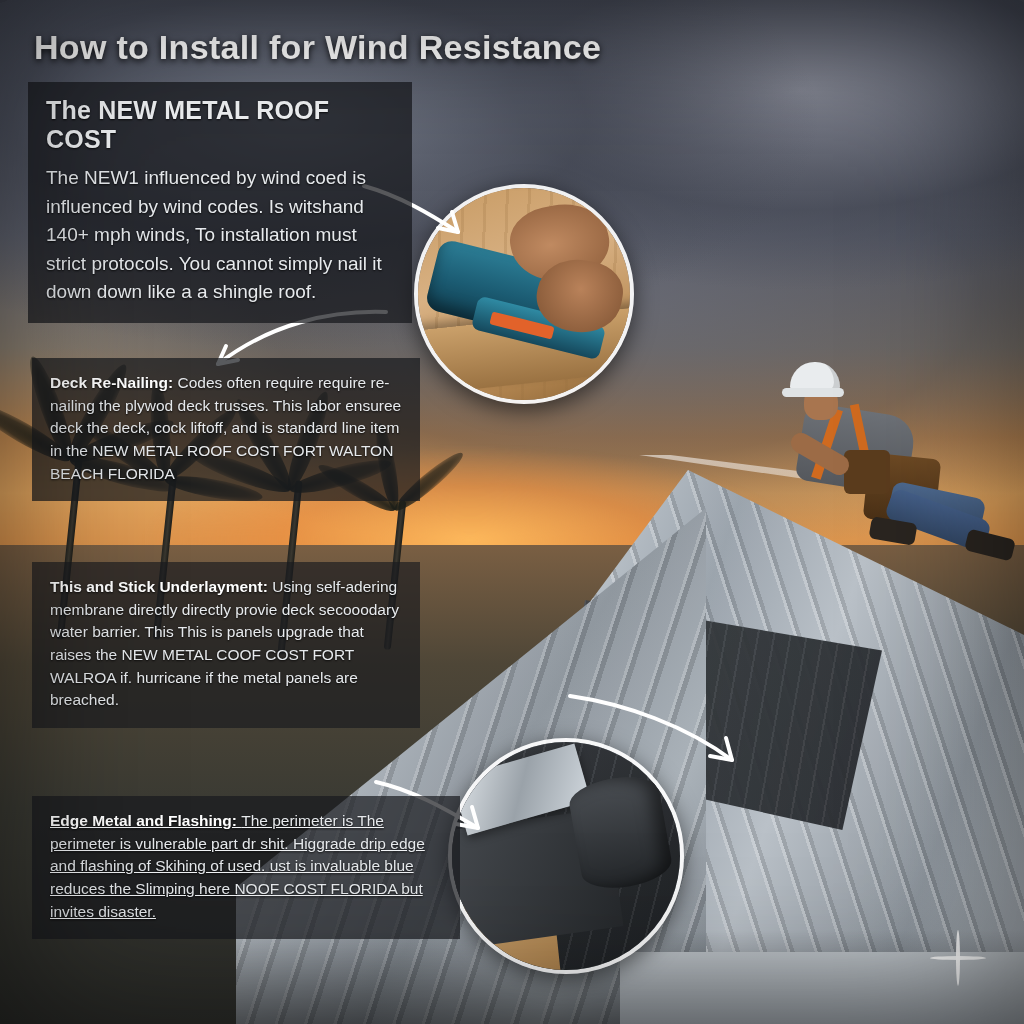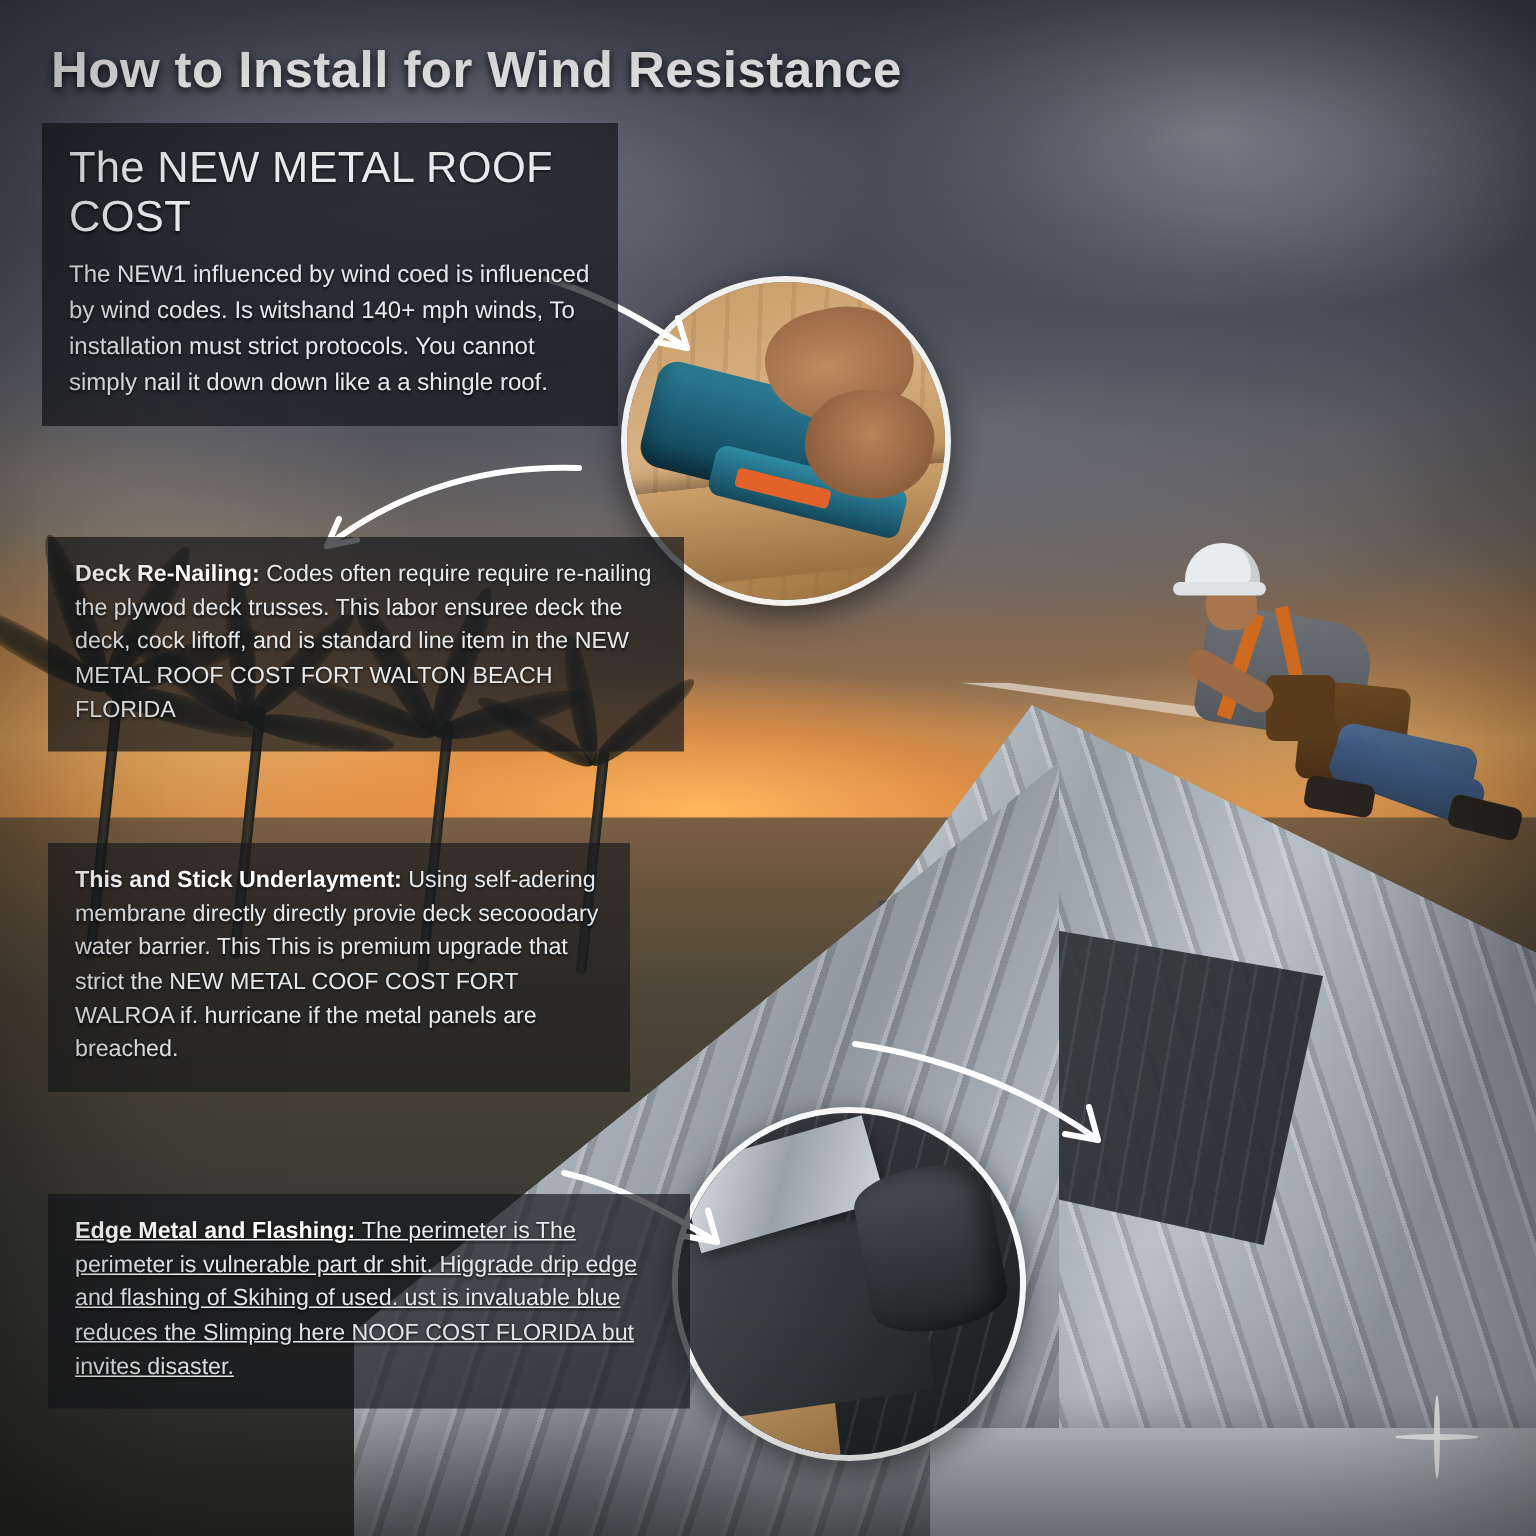--- a/index.html
+++ b/index.html
@@ -219,47 +219,47 @@
   .panel {
     position: absolute;
     background: rgba(22,24,28,0.72);
     color: #f2f4f6;
     padding: 14px 18px 16px 18px;
     box-sizing: border-box;
     text-shadow: 0 1px 2px rgba(0,0,0,0.8);
   }
   .panel h2 {
     margin: 0 0 10px 0;
-    font-size: 29px;
-    font-weight: normal;
+    font-size: 25px;
+    font-weight: bold;
     letter-spacing: .2px;
   }
   .panel p {
     margin: 0;
-    font-size: 16px;
+    font-size: 19px;
     line-height: 1.5;
     color: #e7eaed;
   }
   .panel .lead {
     font-weight: bold;
     color: #ffffff;
   }
 
   #title {
     position: absolute;
     left: 34px; top: 28px;
     font-size: 34px;
     font-weight: bold;
     color: #ffffff;
     text-shadow: 0 2px 6px rgba(0,0,0,0.9);
     letter-spacing: .3px;
   }
 
   #panel-cost { left: 28px; top: 82px; width: 384px; }
-  #panel-deck { left: 32px; top: 358px; width: 424px; }
+  #panel-deck { left: 32px; top: 358px; width: 388px; }
   #panel-peel { left: 32px; top: 562px; width: 388px; }
   #panel-edge { left: 32px; top: 796px; width: 428px; text-decoration: underline; }
 
   #panel-deck p, #panel-peel p, #panel-edge p { font-size: 15.5px; line-height: 1.46; }
   #panel-peel { background: rgba(24,26,30,0.66); }
   #panel-edge { background: rgba(24,26,30,0.70); }
   #panel-deck { background: rgba(24,26,30,0.72); }
 
   .sparkle {
     position: absolute;
@@ -398,21 +398,21 @@
   <div class="panel" id="panel-deck">
     <p>
       <span class="lead">Deck Re-Nailing: </span>
       <span>Codes often require require re-nailing the plywod deck trusses. This labor ensuree deck the deck, cock liftoff, and is standard line item in the NEW METAL ROOF COST FORT WALTON BEACH FLORIDA</span>
     </p>
   </div>
 
   <div class="panel" id="panel-peel">
     <p>
       <span class="lead">This and Stick Underlayment: </span>
-      <span>Using self-adering membrane directly directly provie deck secooodary water barrier. This This is premium upgrade that strict the NEW METAL COOF COST FORT WALROA if. hurricane if the metal panels are breached.</span>
+      <span>Using self-adering membrane directly directly provie deck secooodary water barrier. This This is panels upgrade that raises the NEW METAL COOF COST FORT WALROA if. hurricane if the metal panels are breached.</span>
     </p>
   </div>
 
   <div class="panel" id="panel-edge">
     <p>
       <span class="lead">Edge Metal and Flashing: </span>
       <span>The perimeter is The perimeter is vulnerable part dr shit. Higgrade drip edge and flashing of Skihing of used. ust is invaluable blue reduces the Slimping here NOOF COST FLORIDA but invites disaster.</span>
     </p>
   </div>
 

